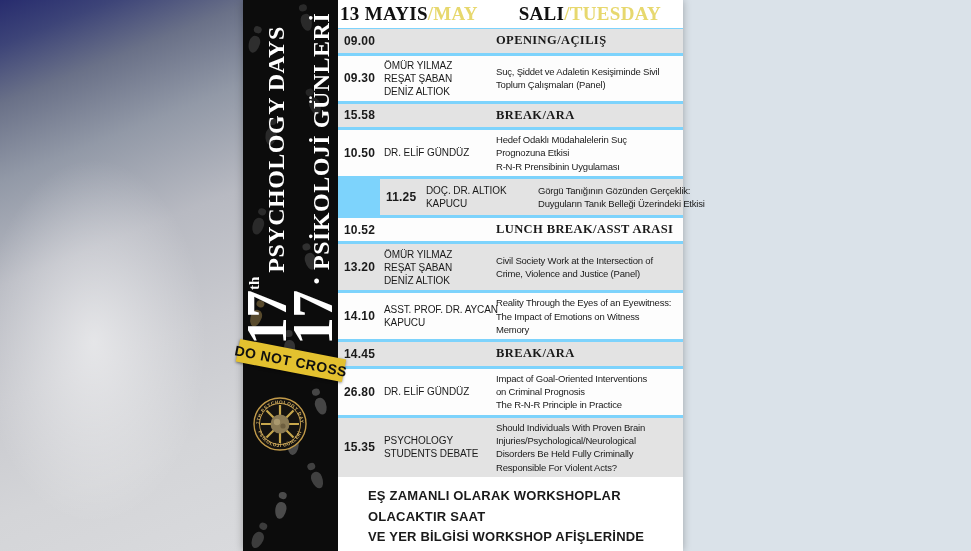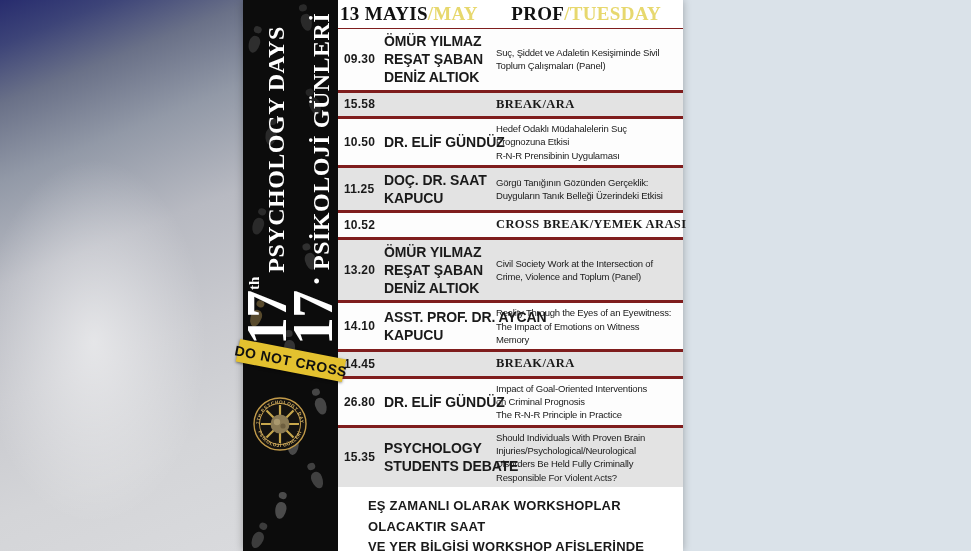--- a/index.html
+++ b/index.html
@@ -36,33 +36,33 @@
   .vline .vlabel{font-size:24px;letter-spacing:.5px;margin-bottom:2px;}
 
   .tape{position:absolute;left:-6px;top:349px;width:108px;height:23px;background:#e3c12f;
     transform:rotate(11deg);display:flex;align-items:center;justify-content:center;z-index:4;
     box-shadow:0 1px 3px rgba(0,0,0,.5);}
   .tape span{font-size:14px;font-weight:700;color:#101010;letter-spacing:.5px;white-space:nowrap;}
 
   .seal{position:absolute;left:9px;top:396px;z-index:3;}
 
   
-  .content{flex:1;display:flex;flex-direction:column;background:#7f1d1d;width:345px;}
+  .content{flex:1;display:flex;flex-direction:column;background:#7dd3fc;width:345px;}
   .sched-header{height:28px;flex:0 0 28px;display:flex;align-items:center;justify-content:space-between;
     padding:0 22px 0 2px;background:#fff;font-family:"Liberation Serif",serif;font-weight:700;font-size:19px;color:#111;}
   .sched-header .yellow{color:#e7d86e;}
   .hgroup{white-space:nowrap;letter-spacing:.3px;}
 
   .rows{display:flex;flex-direction:column;gap:3px;margin-top:1px;}
   .row{display:grid;grid-template-columns:40px 112px 1fr;align-items:center;
     padding:3px 2px 3px 6px;box-sizing:border-box;color:#1a1a1a;}
   .row.shade-a{background:#e3e3e3;}
   .row.shade-b{background:#fdfdfd;}
   .row .time{font-size:12px;font-weight:700;letter-spacing:.2px;align-self:center;}
-  .row .speaker{font-size:14px;font-weight:700;line-height:1.3;white-space:pre;letter-spacing:-.1px;}
+  .row .speaker{font-size:10px;font-weight:400;line-height:1.3;white-space:pre;letter-spacing:-.1px;}
   .row .title{font-size:9.5px;font-weight:400;line-height:1.4;white-space:pre;letter-spacing:-.2px;}
   .row.type-break .title{font-family:"Liberation Serif",serif;font-size:12.5px;font-weight:700;
     letter-spacing:.4px;white-space:nowrap;}
 
   .footer-note{flex:1;background:#fff;padding:9px 10px 0 30px;}
   .footer-note p{margin:0 0 13px 0;font-size:13px;font-weight:700;line-height:1.6;
     letter-spacing:.2px;color:#1a1a1a;white-space:pre-line;}
 </style>
 </head>
 <body>
@@ -170,64 +170,69 @@
         <span>DO NOT CROSS</span>
       </div>
     </aside>
 
     <main class="content">
       <header class="sched-header">
         <span class="hgroup">
           <span>13 MAYIS</span><span class="yellow">/</span><span class="yellow">MAY</span>
         </span>
         <span class="hgroup">
-          <span>PROF</span><span class="yellow">/</span><span class="yellow">TUESDAY</span>
+          <span>SALI</span><span class="yellow">/</span><span class="yellow">TUESDAY</span>
         </span>
       </header>
 
       <div class="rows" id="rows">
+          <div class="row shade-a type-break" style="min-height: 17px;">
+    <span class="time">09.00</span>
+    <span class="speaker"></span>
+    <span class="title">OPENING/AÇILIŞ</span>
+  </div>
           <div class="row shade-b type-session" style="min-height: 42px;">
     <span class="time">09.30</span>
     <span class="speaker">ÖMÜR YILMAZ
 REŞAT ŞABAN
 DENİZ ALTIOK</span>
     <span class="title">Suç, Şiddet ve Adaletin Kesişiminde Sivil
 Toplum Çalışmaları (Panel)</span>
   </div>
           <div class="row shade-a type-break" style="min-height: 20px;">
     <span class="time">15.58</span>
     <span class="speaker"></span>
     <span class="title">BREAK/ARA</span>
   </div>
           <div class="row shade-b type-session" style="min-height: 42px;">
     <span class="time">10.50</span>
     <span class="speaker">DR. ELİF GÜNDÜZ</span>
     <span class="title">Hedef Odaklı Müdahalelerin Suç
 Prognozuna Etkisi
 R-N-R Prensibinin Uygulaması</span>
   </div>
-          <div class="row shade-a type-session" style="min-height: 36px;">
+          <div class="row shade-a type-session" style="min-height: 36px; margin-left: 42px;">
     <span class="time">11.25</span>
-    <span class="speaker">DOÇ. DR. SAAT
+    <span class="speaker">DOÇ. DR. ALTIOK
 KAPUCU</span>
     <span class="title">Görgü Tanığının Gözünden Gerçeklik:
 Duyguların Tanık Belleği Üzerindeki Etkisi</span>
   </div>
           <div class="row shade-b type-break" style="min-height: 20px;">
     <span class="time">10.52</span>
     <span class="speaker"></span>
-    <span class="title">CROSS BREAK/YEMEK ARASI</span>
+    <span class="title">LUNCH BREAK/ASST ARASI</span>
   </div>
           <div class="row shade-a type-session" style="min-height: 46px;">
     <span class="time">13.20</span>
     <span class="speaker">ÖMÜR YILMAZ
 REŞAT ŞABAN
 DENİZ ALTIOK</span>
     <span class="title">Civil Society Work at the Intersection of
-Crime, Violence and Toplum (Panel)</span>
+Crime, Violence and Justice (Panel)</span>
   </div>
           <div class="row shade-b type-session" style="min-height: 44px;">
     <span class="time">14.10</span>
     <span class="speaker">ASST. PROF. DR. AYCAN
 KAPUCU</span>
     <span class="title">Reality Through the Eyes of an Eyewitness:
 The Impact of Emotions on Witness
 Memory</span>
   </div>
           <div class="row shade-a type-break" style="min-height: 21px;">

